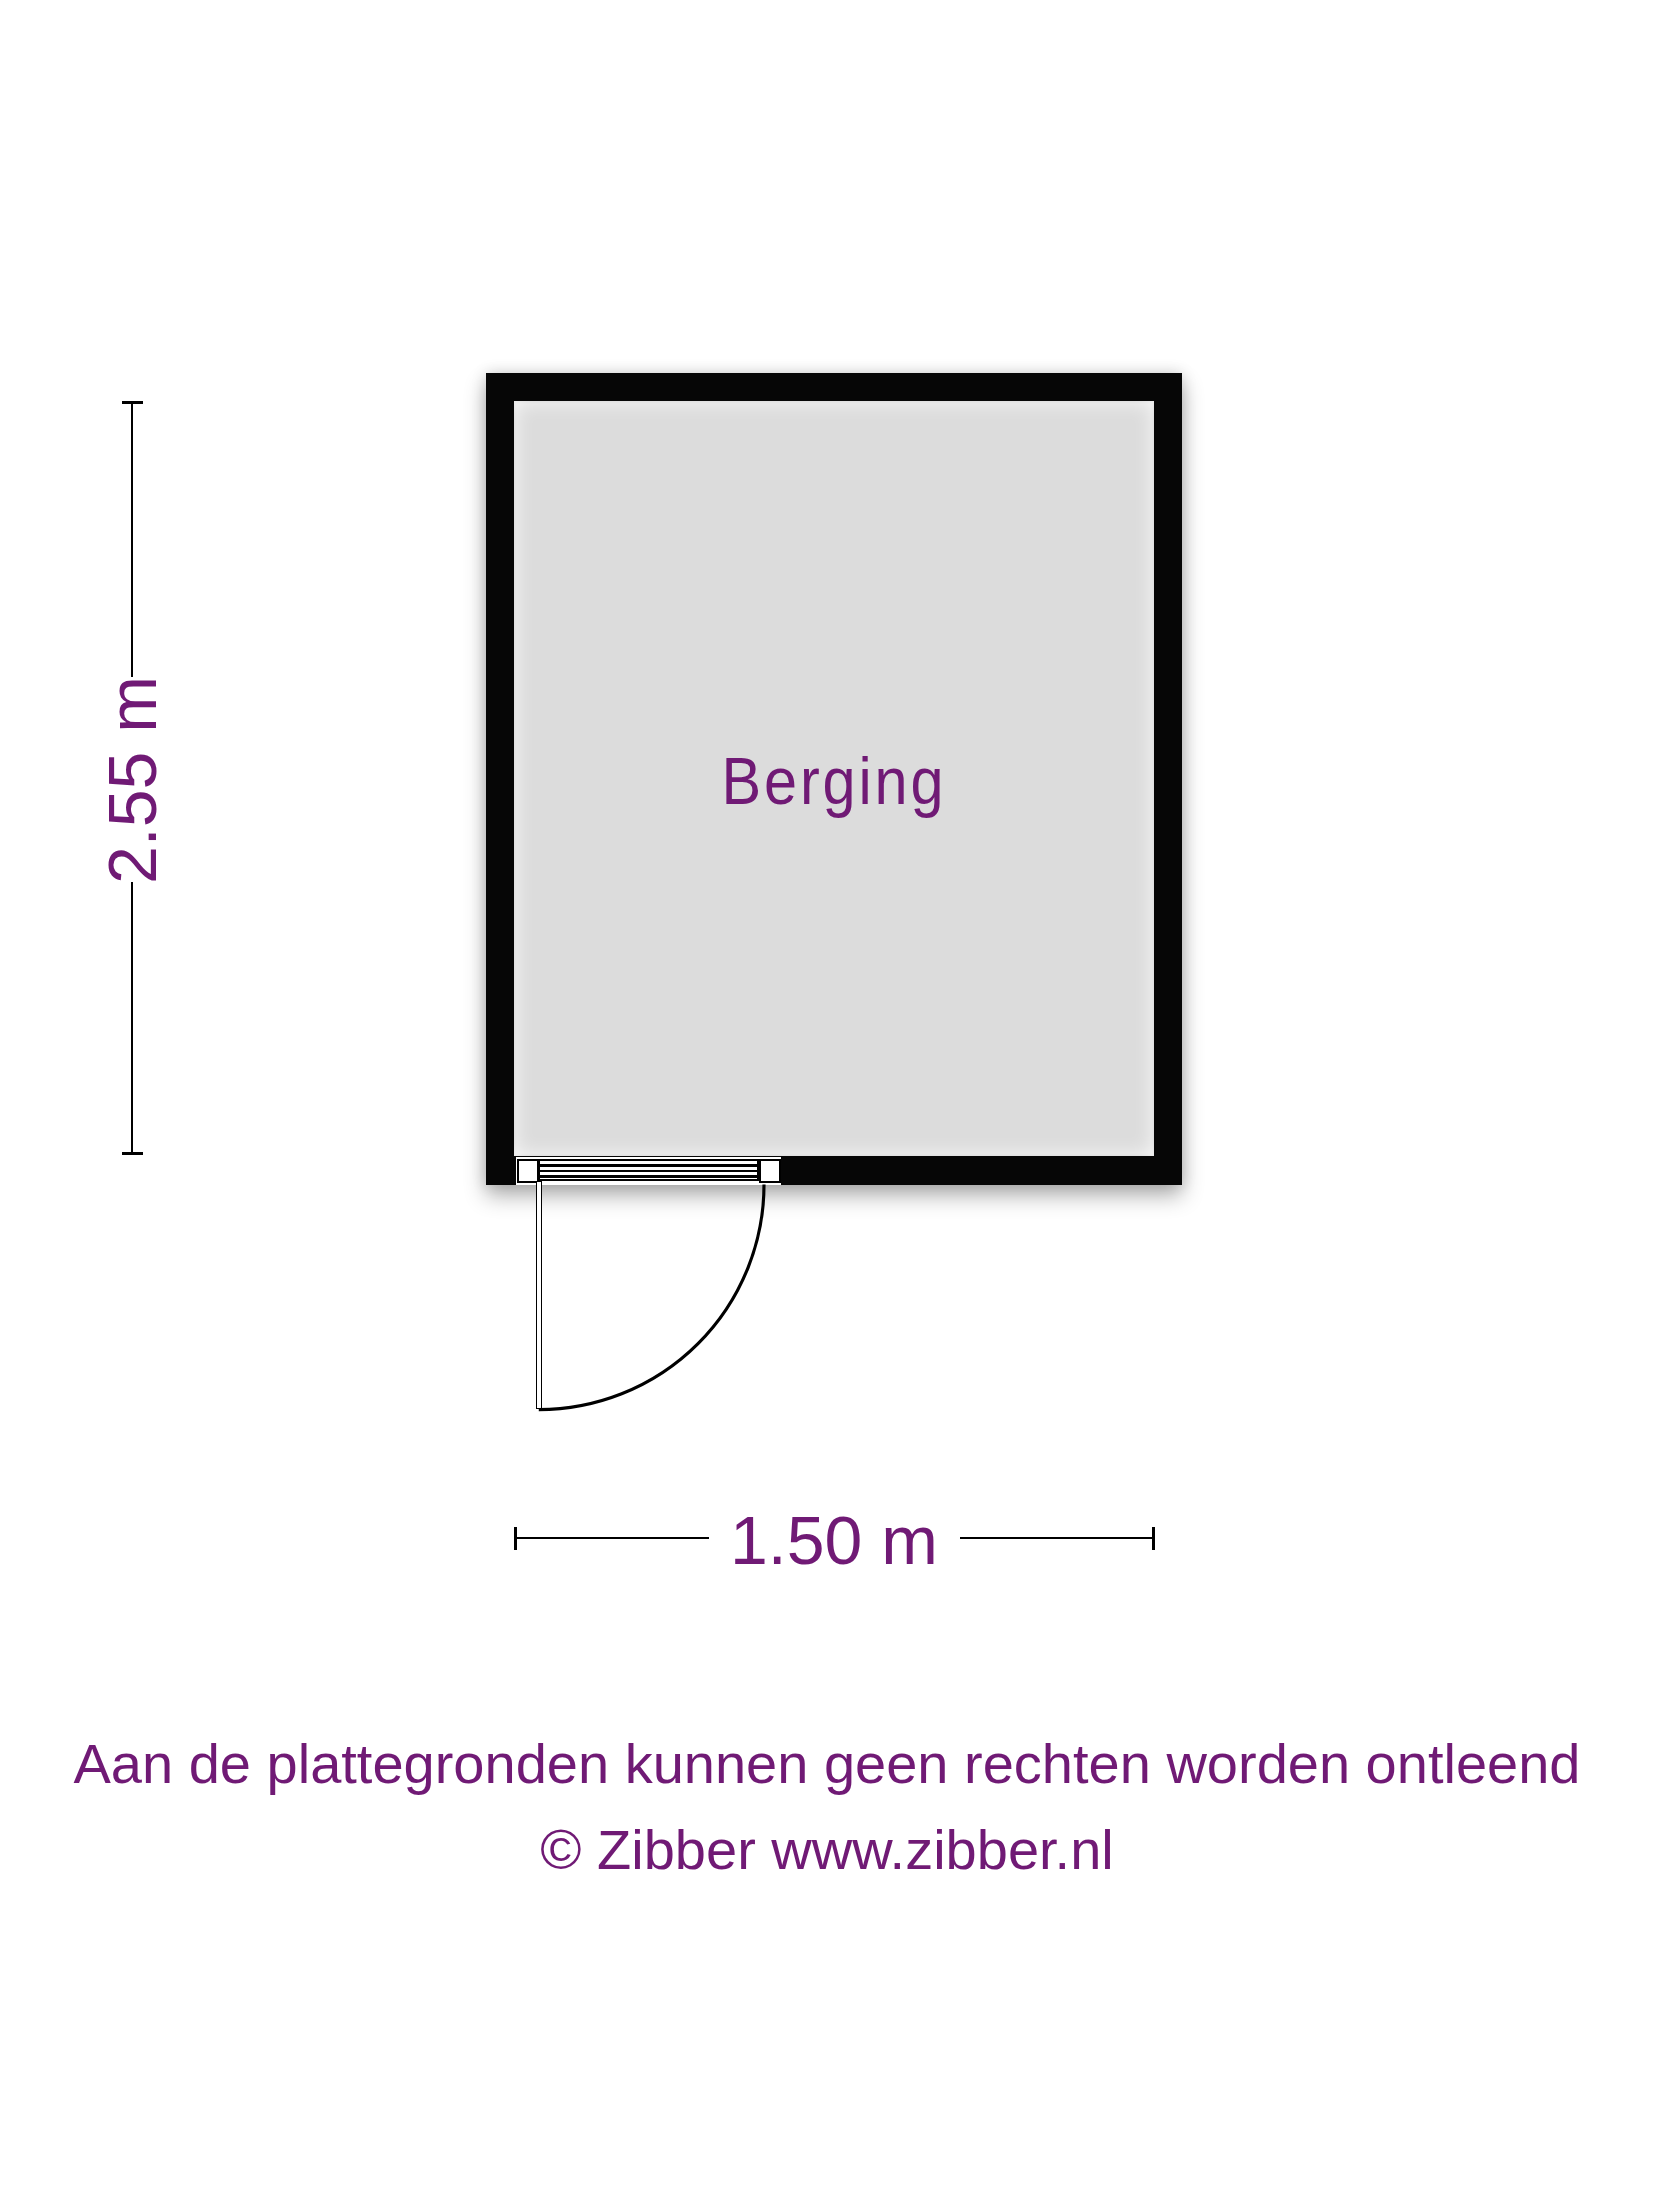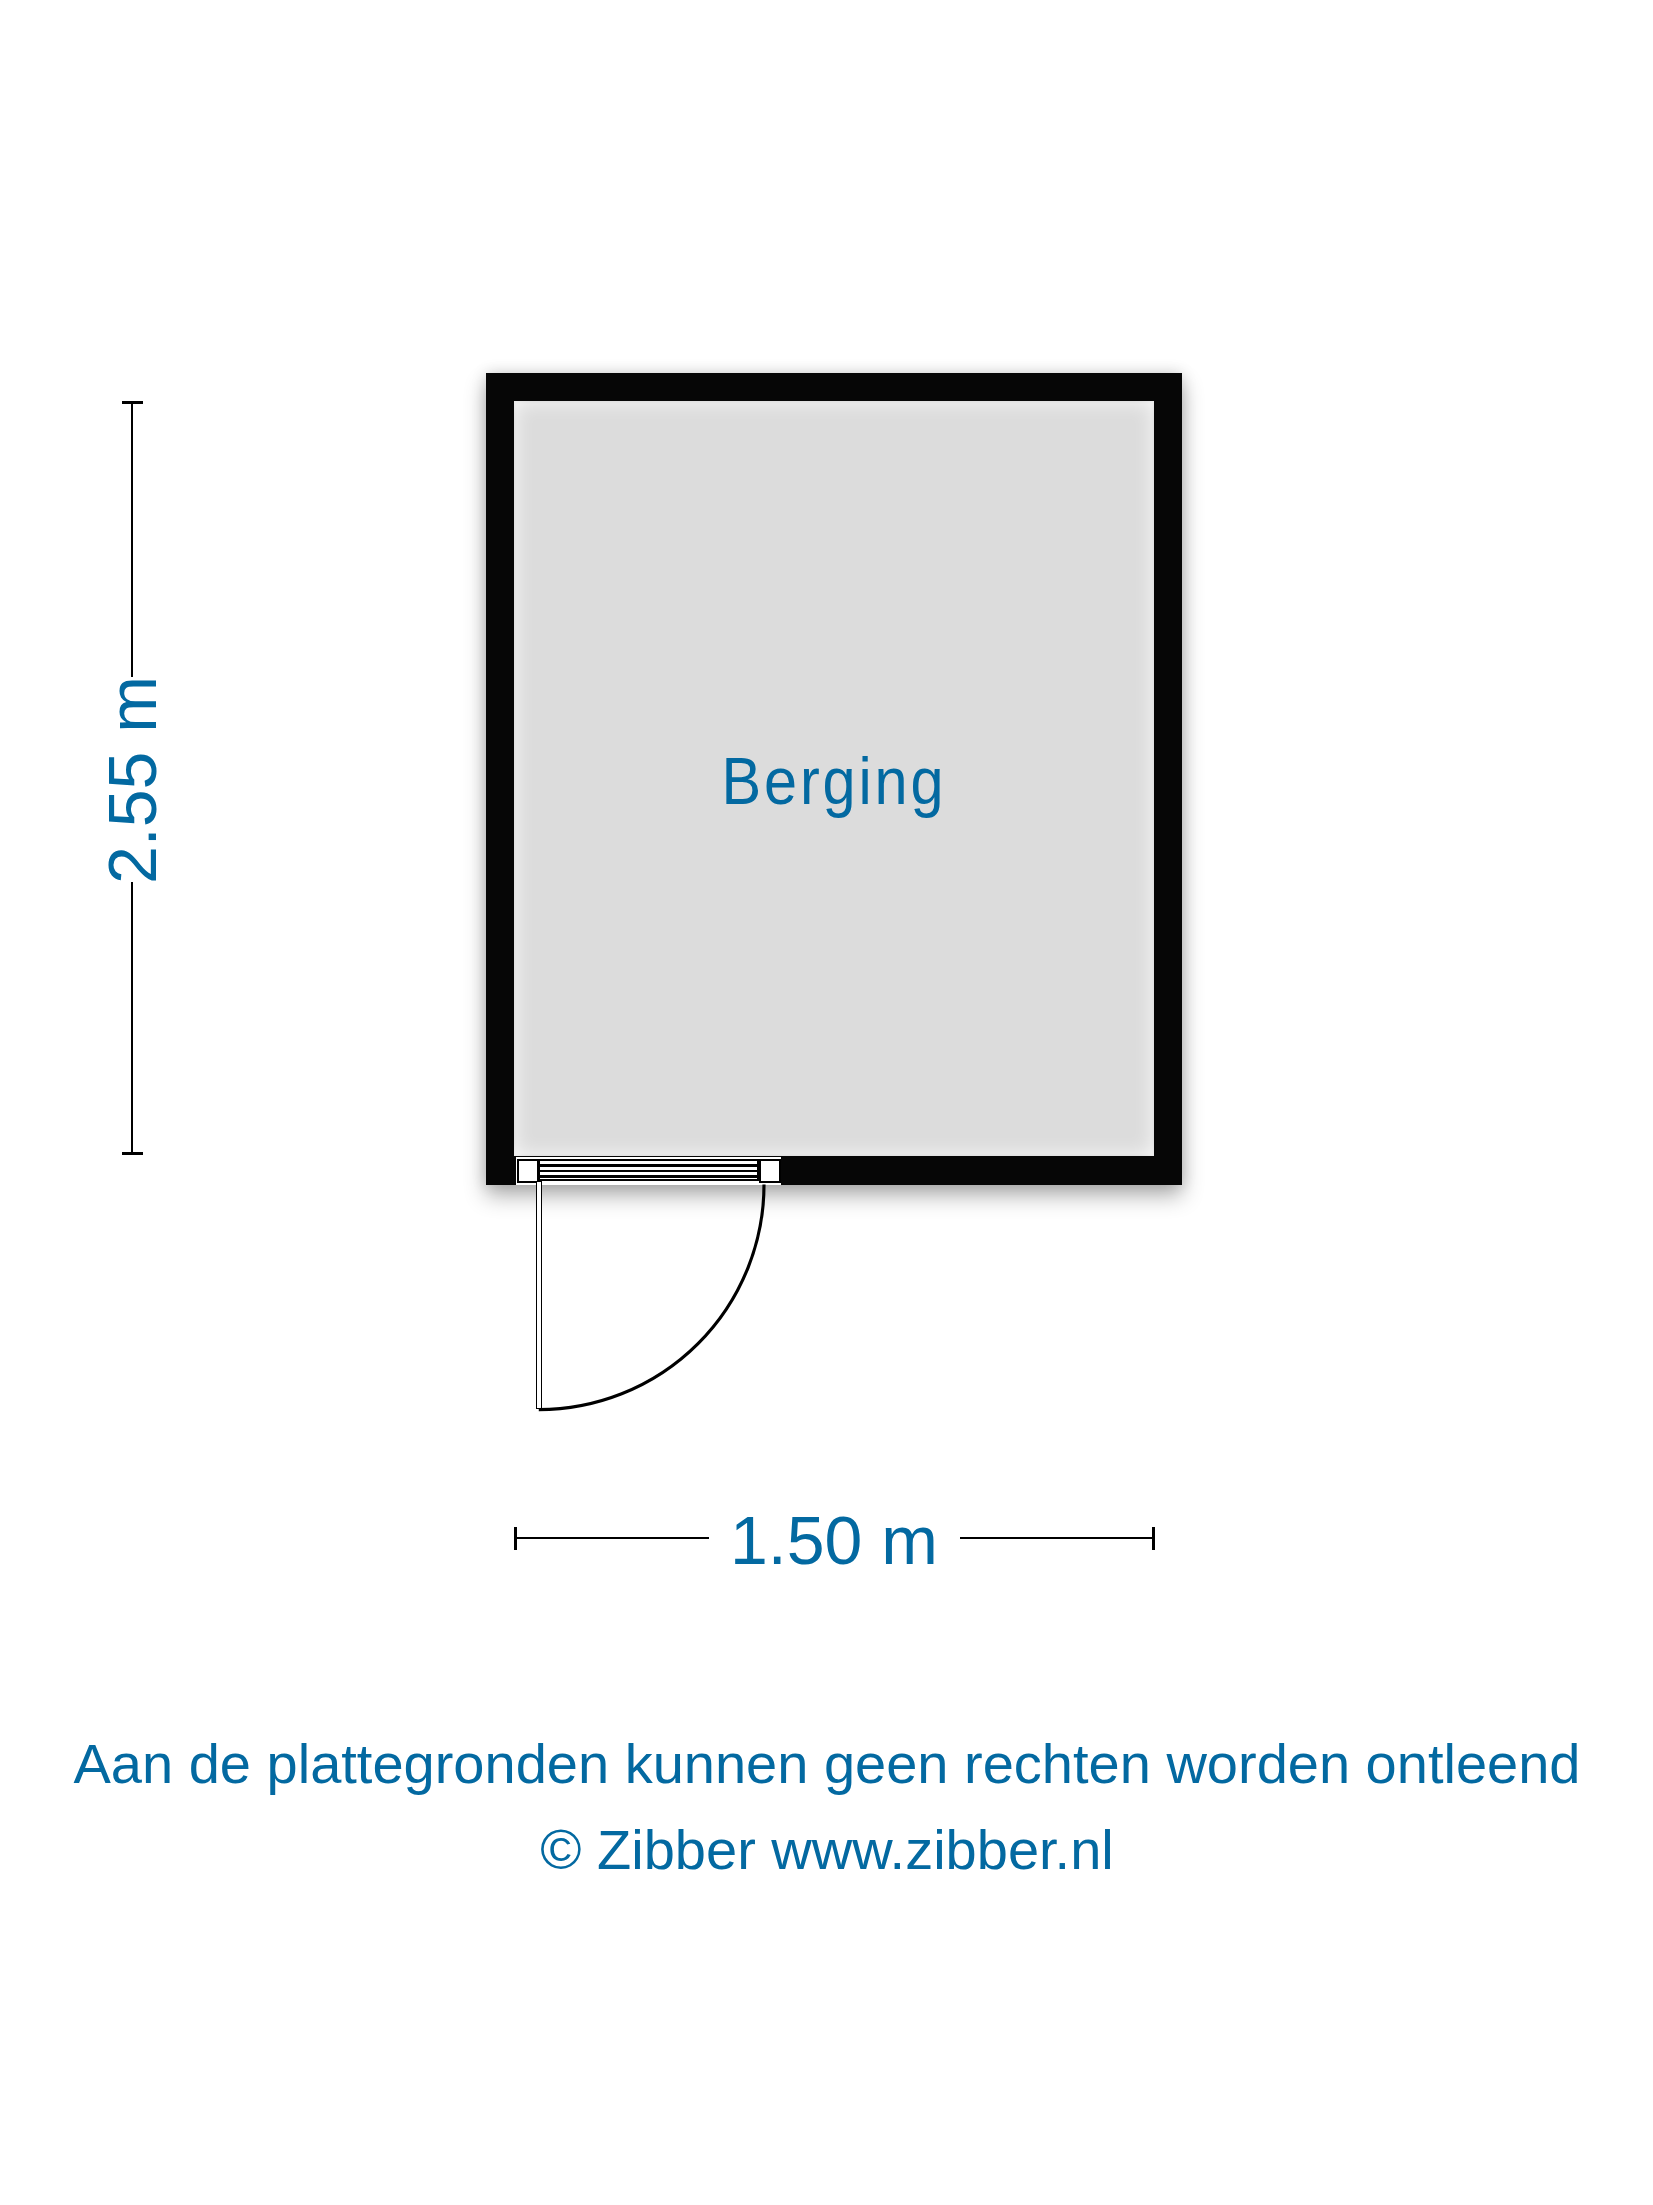--- a/index.html
+++ b/index.html
@@ -6,21 +6,21 @@
     margin: 0;
     padding: 0;
     background: #ffffff;
   }
   .canvas {
     position: relative;
     width: 1654px;
     height: 2205px;
     background: #ffffff;
     font-family: "Liberation Sans", sans-serif;
-    color: #0369a1;
+    color: #701a75;
     overflow: hidden;
   }
   
   .room {
     position: absolute;
     left: 486px;
     top: 373px;
     width: 696px;
     height: 812px;
     background: #060606;

